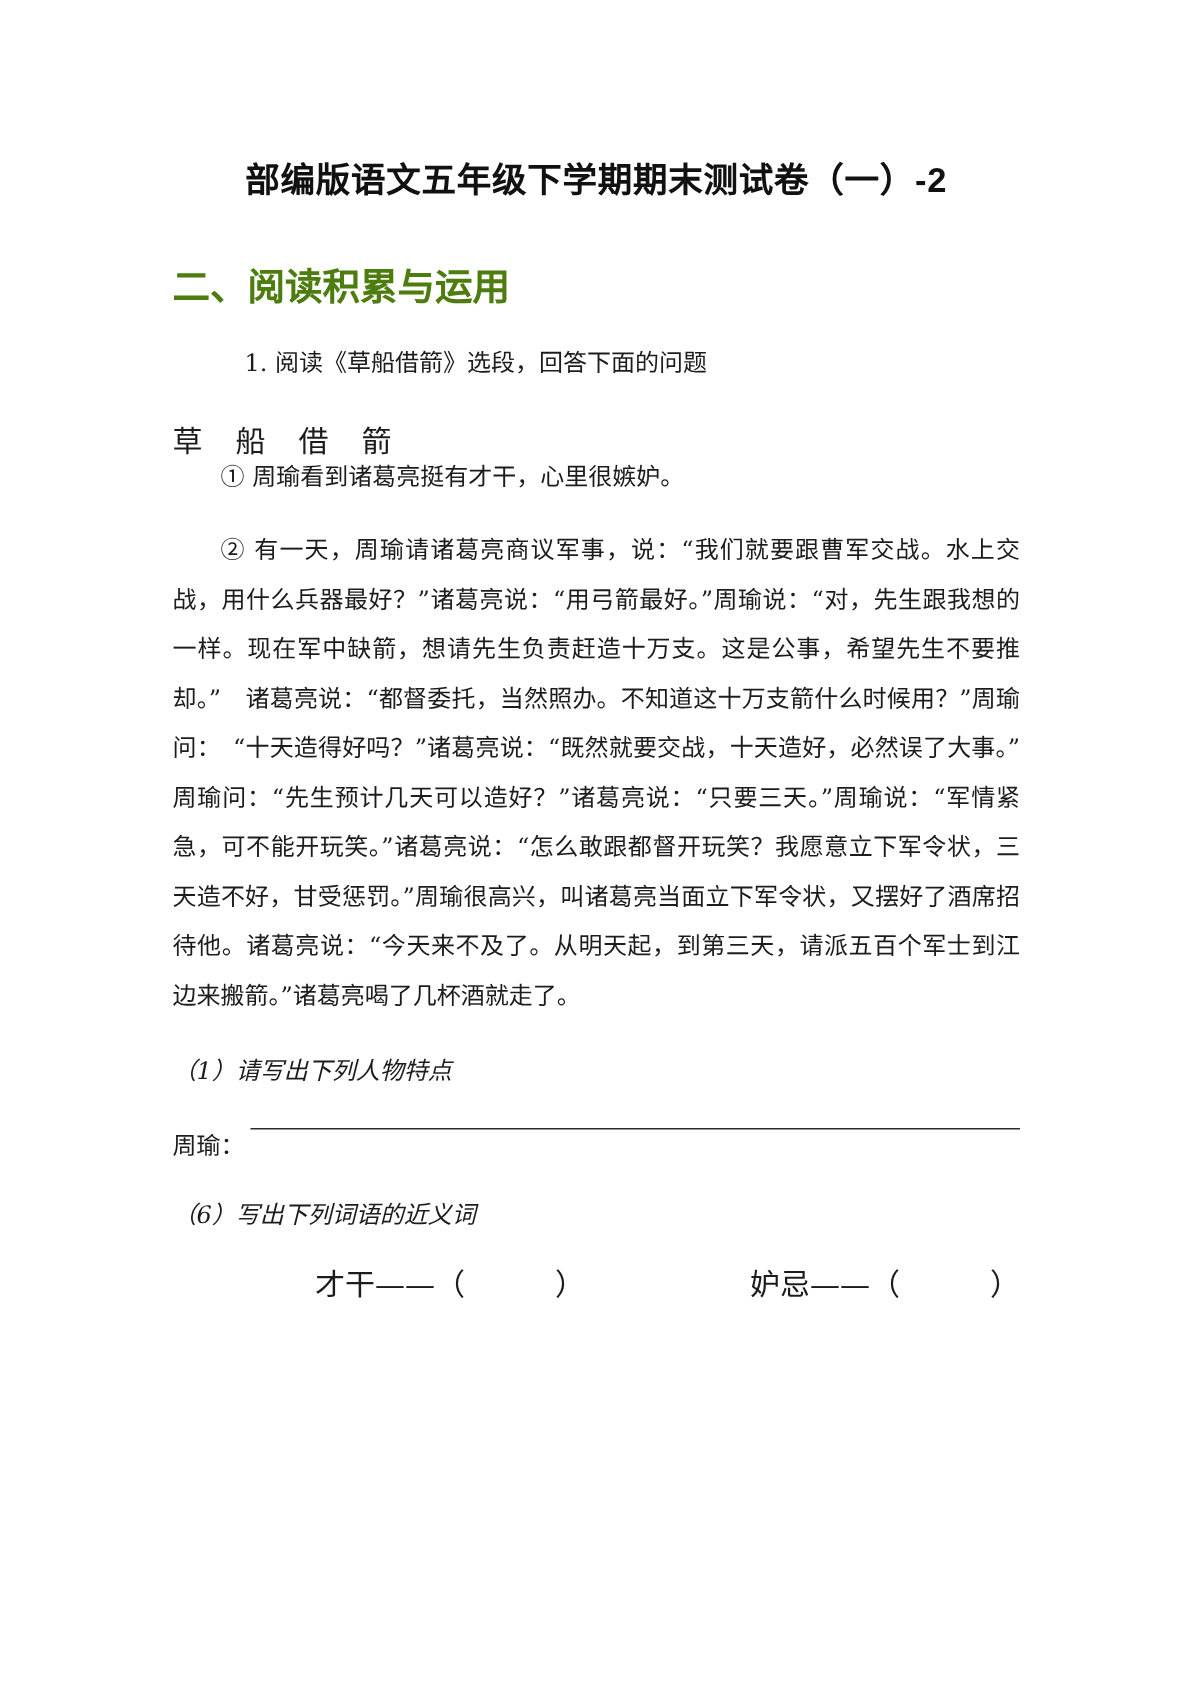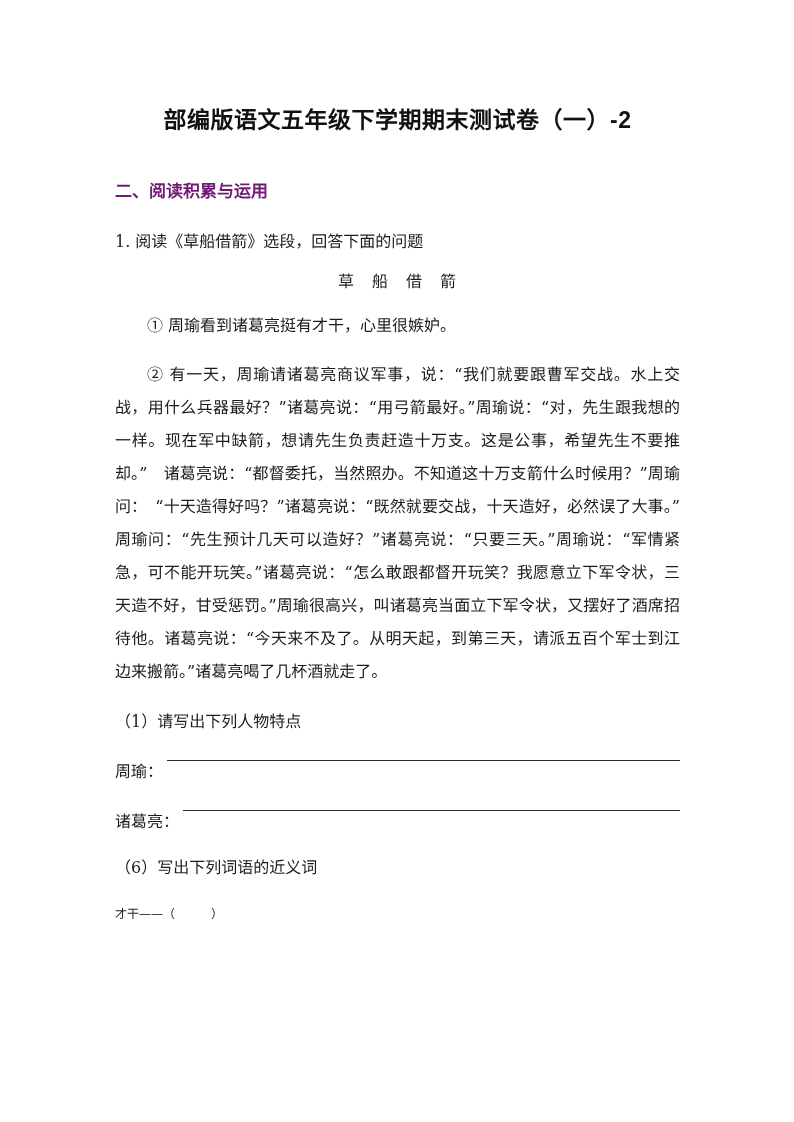--- a/index.html
+++ b/index.html
@@ -27,54 +27,54 @@
     font-size: 23px;
     line-height: 32px;
     text-align: center;
     letter-spacing: 0.5px;
     color: #111111;
   }
   .section-heading {
     margin-top: 42px;
     font-family: "Liberation Sans", sans-serif;
     font-weight: bold;
-    font-size: 17px;
+    font-size: 25px;
     line-height: 28px;
-    color: #701a75;
+    color: #4d7c0f;
   }
   .q-prompt {
     margin-top: 24px;
     font-size: 16px;
     line-height: 24px;
+    margin-left: 48px;
   }
   .passage-title {
-    margin-top: 16px;
-    font-size: 16px;
+    margin-top: 28px;
+    font-size: 20px;
     line-height: 24px;
-    text-align: center;
     letter-spacing: 1px;
   }
   .passage-para1 {
-    margin-top: 20px;
     font-size: 16px;
     line-height: 24px;
     text-indent: 2em;
   }
   .passage-para2 {
     margin-top: 20px;
     font-size: 16px;
     line-height: 33px;
     text-indent: 2em;
     text-align: justify;
     text-justify: inter-character;
   }
   .sub-prompt {
     margin-top: 22px;
     font-size: 16px;
     line-height: 24px;
+    font-style: italic;
   }
   .blank-row {
     display: flex;
     align-items: flex-start;
     margin-top: 26px;
     font-size: 16px;
     line-height: 24px;
   }
   .blank-row .label {
     white-space: nowrap;
@@ -82,22 +82,23 @@
   .blank-row .blank-line {
     flex: 1;
     margin-left: 4px;
     border-bottom: 1.5px solid #2b2b2b;
   }
   .synonym-grid {
     display: grid;
     grid-template-columns: 275px 1fr;
     grid-row-gap: 22px;
     margin-top: 22px;
-    font-size: 12px;
+    font-size: 20px;
     line-height: 24px;
+    text-align: right;
   }
 </style>
 </head>
 <body>
 
 <div class="page">
 
   <div class="doc-title">部编版语文五年级下学期期末测试卷（一）-2</div>
 
   <div class="section-heading">二、阅读积累与运用</div>
@@ -110,24 +111,21 @@
 
   <div class="passage-para2">② 有一天，周瑜请诸葛亮商议军事，说：“我们就要跟曹军交战。水上交战，用什么兵器最好？”诸葛亮说：“用弓箭最好。”周瑜说：“对，先生跟我想的一样。现在军中缺箭，想请先生负责赶造十万支。这是公事，希望先生不要推却。”　诸葛亮说：“都督委托，当然照办。不知道这十万支箭什么时候用？”周瑜问：　“十天造得好吗？”诸葛亮说：“既然就要交战，十天造好，必然误了大事。”　周瑜问：“先生预计几天可以造好？”诸葛亮说：“只要三天。”周瑜说：“军情紧急，可不能开玩笑。”诸葛亮说：“怎么敢跟都督开玩笑？我愿意立下军令状，三天造不好，甘受惩罚。”周瑜很高兴，叫诸葛亮当面立下军令状，又摆好了酒席招待他。诸葛亮说：“今天来不及了。从明天起，到第三天，请派五百个军士到江边来搬箭。”诸葛亮喝了几杯酒就走了。</div>
 
   <div class="sub-prompt">（1）请写出下列人物特点</div>
 
   <div class="blank-row">
     <span class="label">周瑜：</span>
     <span class="blank-line"></span>
   </div>
 
-  <div class="blank-row">
-    <span class="label">诸葛亮：</span>
-    <span class="blank-line"></span>
-  </div>
 
   <div class="sub-prompt">（6）写出下列词语的近义词</div>
 
   <div class="synonym-grid">
     <span>才干——（　　　）</span>
+    <span>妒忌——（　　　）</span>
   </div>
 
 </div>
 
 </body></html>

